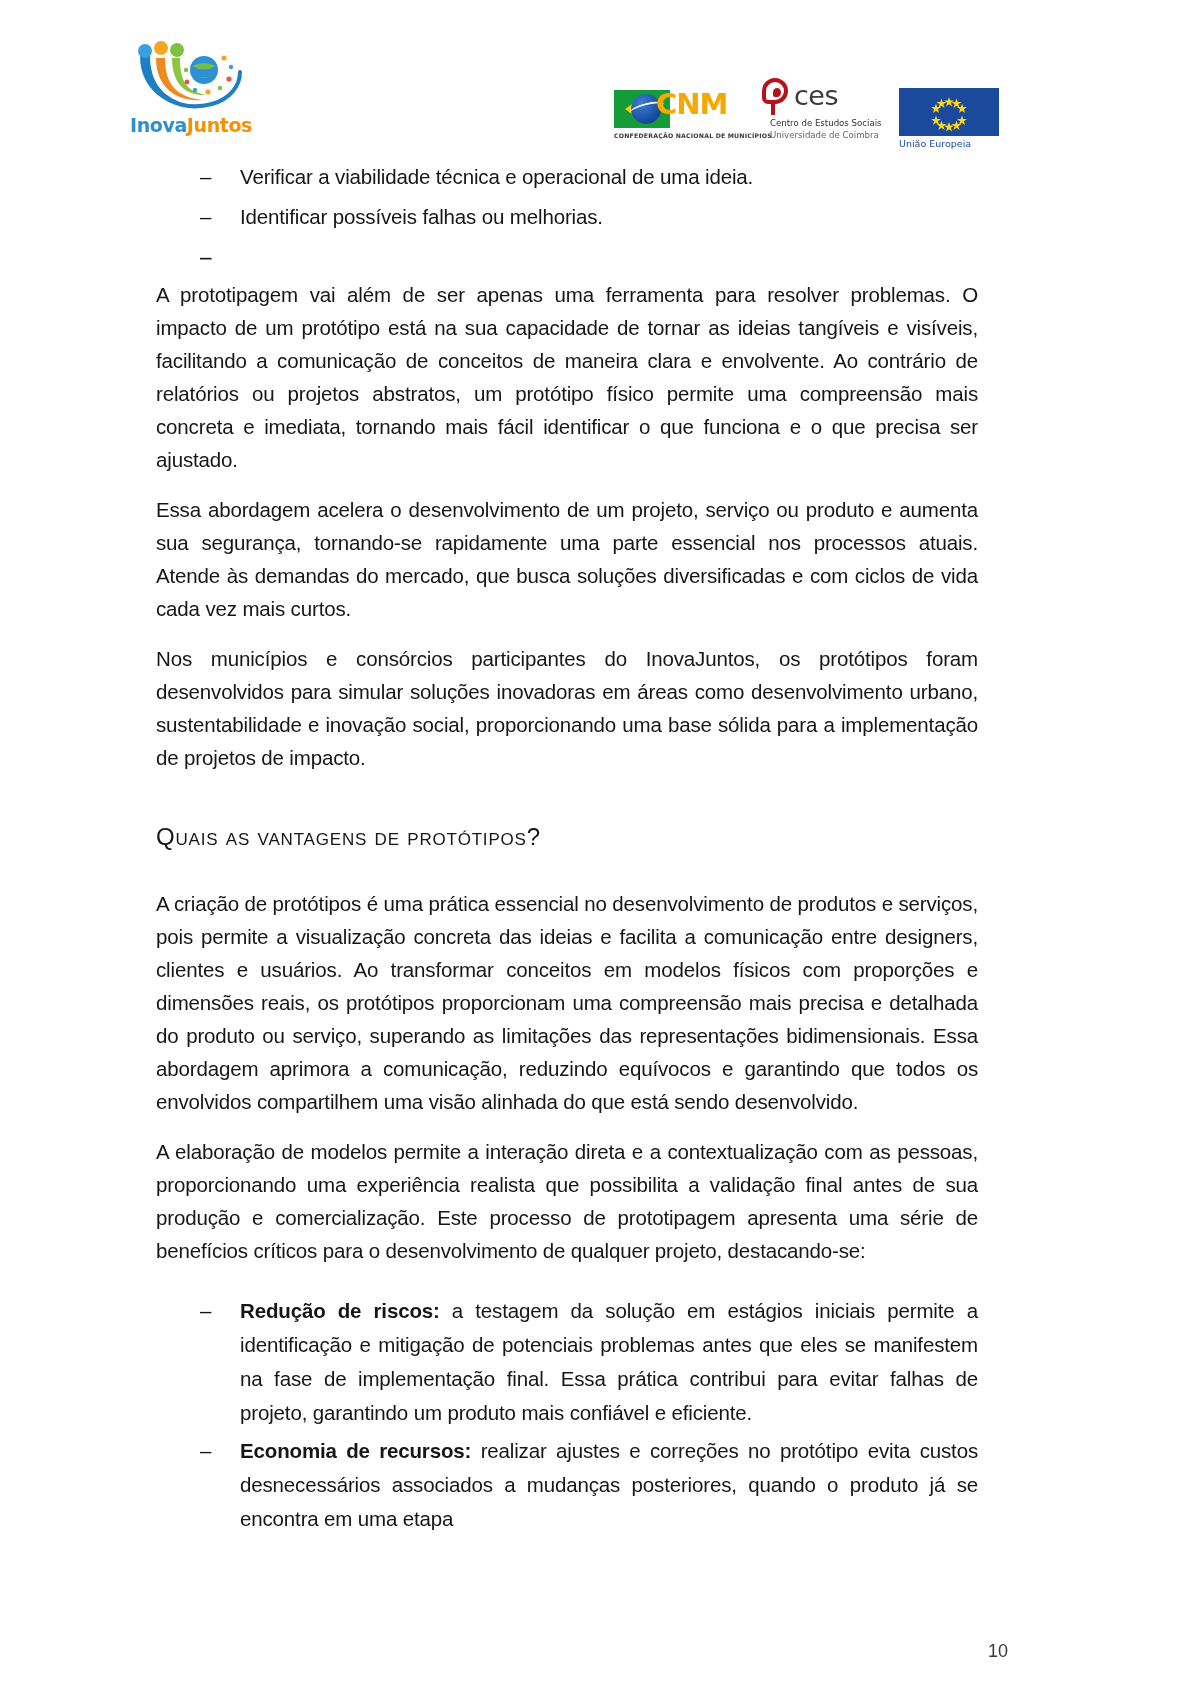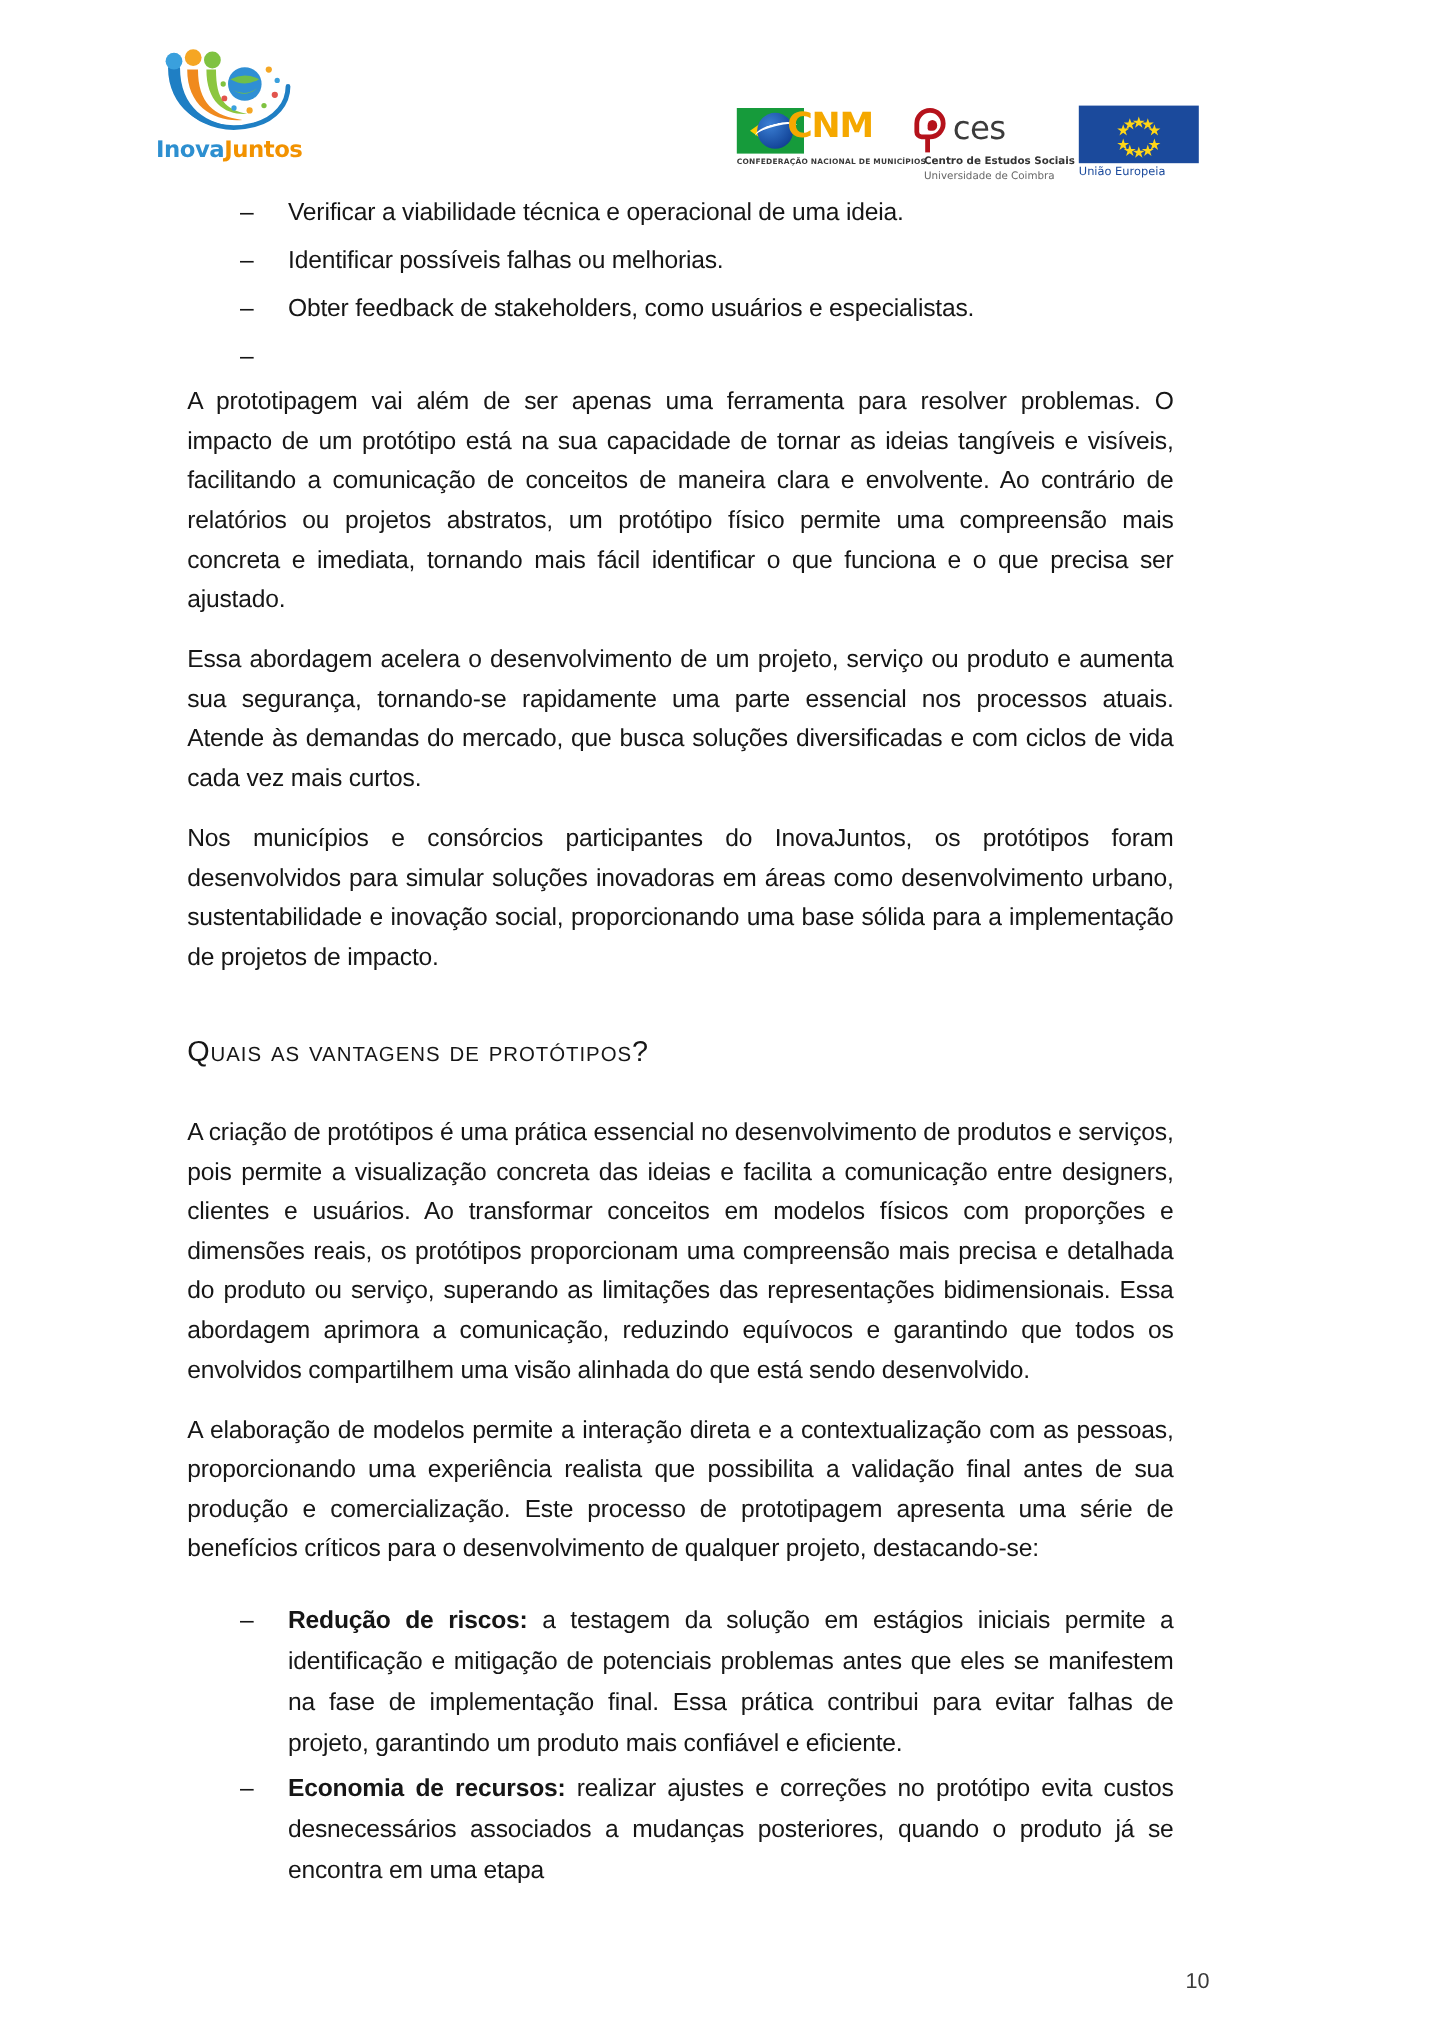--- a/index.html
+++ b/index.html
@@ -115,21 +115,21 @@
     letter-spacing: 0.2px;
     color: #3a3a3a;
     text-align: center;
     white-space: nowrap;
   }
 
   
   .logo-ces {
     position: absolute;
     left: 760px;
-    top: 56px;
+    top: 44px;
     width: 128px;
     height: 68px;
   }
   .ces-mark {
     position: absolute;
     left: 2px; top: 0px;
     width: 30px; height: 38px;
   }
   .ces-drop {
     position: absolute;
@@ -160,21 +160,21 @@
     font-size: 27px;
     color: #3b3b3b;
     line-height: 1;
     letter-spacing: -0.5px;
   }
   .ces-l1 {
     position: absolute;
     left: 10px; top: 40px;
     font-family: "DejaVu Sans", sans-serif;
     font-size: 8.6px;
-    font-weight: 700;
+    font-weight: 400;
     color: #333;
     white-space: nowrap;
   }
   .ces-l2 {
     position: absolute;
     left: 10px; top: 52px;
     font-family: "DejaVu Sans", sans-serif;
     font-size: 8.6px;
     color: #666;
     white-space: nowrap;
@@ -350,21 +350,21 @@
       </div>
       <div class="eu-cap">União Europeia</div>
     </div>
   </div>
 
   <div class="content">
 
     <ul class="dashlist">
       <li><span class="dash">–</span><span>Verificar a viabilidade técnica e operacional de uma ideia.</span></li>
       <li><span class="dash">–</span><span>Identificar possíveis falhas ou melhorias.</span></li>
-      <li><span class="dash">–</span><span>Obter feedback de stakeholders, como usuários e especialistas.</span></li>
+      <li><span class="dash">–</span></li>
       <li><span class="dash">–</span></li>
     </ul>
 
     <div class="gap-a"></div>
 
     <p class="para">A prototipagem vai além de ser apenas uma ferramenta para resolver problemas. O impacto de um protótipo está na sua capacidade de tornar as ideias tangíveis e visíveis, facilitando a comunicação de conceitos de maneira clara e envolvente. Ao contrário de relatórios ou projetos abstratos, um protótipo físico permite uma compreensão mais concreta e imediata, tornando mais fácil identificar o que funciona e o que precisa ser ajustado.</p>
     <p class="para">Essa abordagem acelera o desenvolvimento de um projeto, serviço ou produto e aumenta sua segurança, tornando-se rapidamente uma parte essencial nos processos atuais. Atende às demandas do mercado, que busca soluções diversificadas e com ciclos de vida cada vez mais curtos.</p>
     <p class="para">Nos municípios e consórcios participantes do InovaJuntos, os protótipos foram desenvolvidos para simular soluções inovadoras em áreas como desenvolvimento urbano, sustentabilidade e inovação social, proporcionando uma base sólida para a implementação de projetos de impacto.</p>
 
     <div class="gap-b"></div>

